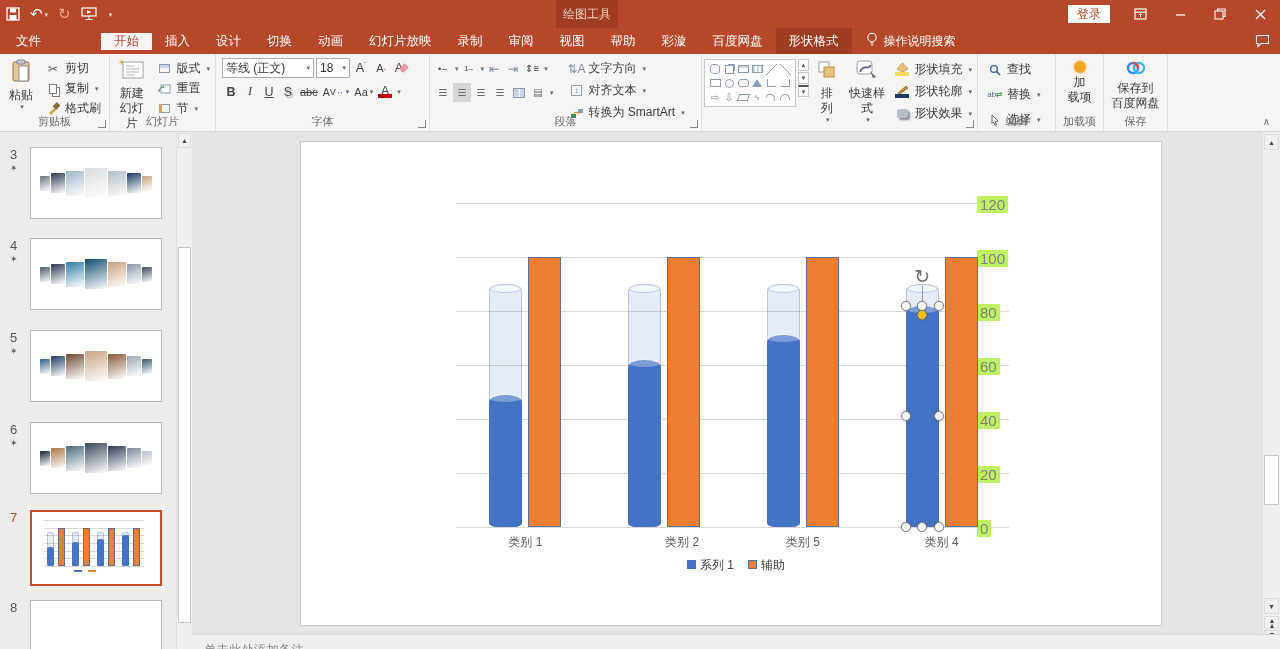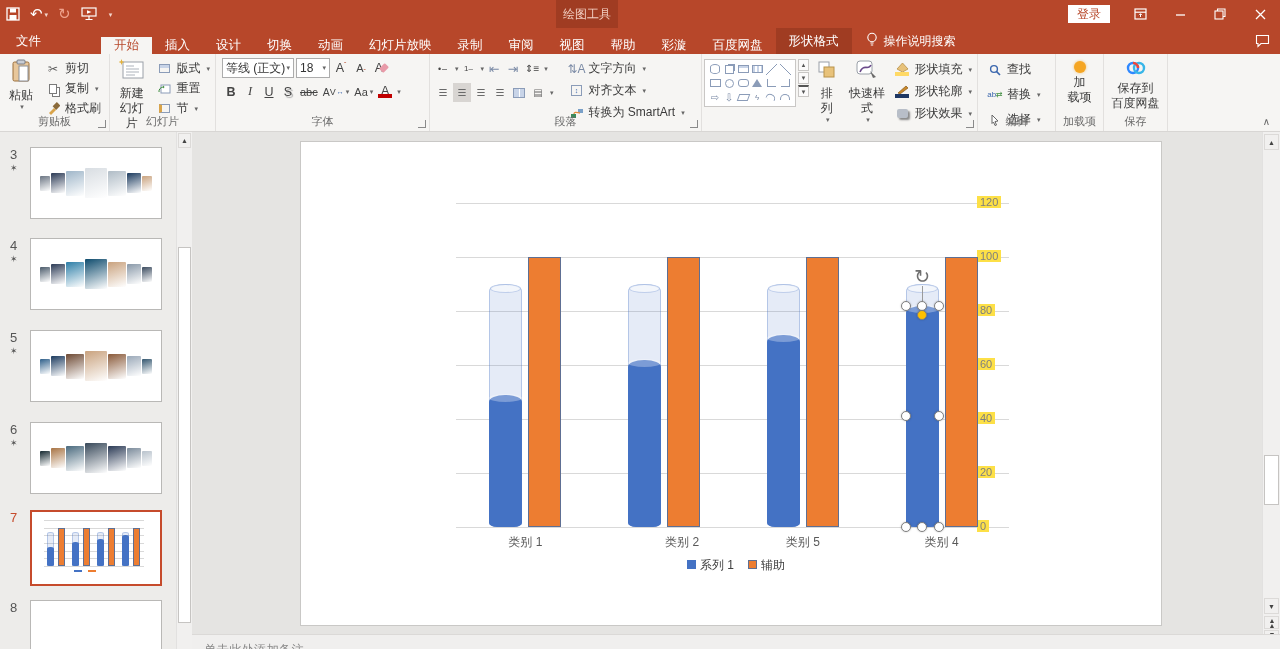--- a/index.html
+++ b/index.html
@@ -75,21 +75,21 @@
 
   
   #canvas{position:absolute;left:192px;top:132px;width:1070px;height:502px;background:#E5E4E2;}
   #slide{position:absolute;left:108px;top:9px;width:862px;height:485px;background:#fff;border:1px solid #C9C8C6;}
   #notesbar{position:absolute;left:192px;top:634px;width:1088px;height:15px;background:#F0EFEE;border-top:1px solid #DBD9D7;overflow:hidden;}
   #notesbar span{position:absolute;left:12px;top:7px;font-size:12.5px;color:#8a8a8a;}
 
   
   #chart-layer{position:absolute;left:155px;top:49px;width:560px;height:390px;}
   .gridline{position:absolute;height:1px;background:#D9D9D9;}
-  .ticklab{position:absolute;font-size:11px;color:#7F7F7F;background:#fde047;padding:0 3px;}
+  .ticklab{position:absolute;font-size:15px;color:#7F7F7F;background:#bef264;padding:0 3px;}
   .catlab{position:absolute;font-size:12px;color:#595959;width:70px;text-align:center;}
   .bar{position:absolute;}
   .cap{position:absolute;left:0;right:0;border-radius:50%;}
   .legend{position:absolute;left:0;right:0;display:flex;justify-content:center;gap:14px;font-size:12px;color:#404040;}
   .legend .sw{display:inline-block;width:9px;height:9px;margin-right:4px;}
   .handle{position:absolute;width:10px;height:10px;border-radius:50%;background:#fff;border:1.5px solid #7F7F7F;transform:translate(-50%,-50%);z-index:30;cursor:pointer;box-shadow:0 0 2px rgba(0,0,0,0.25);}
   .handle.yellow{background:#FFC000;}
   .rot-glyph{position:absolute;transform:translate(-50%,-50%);font-size:19px;color:#6f6f6f;z-index:30;cursor:pointer;}
   .rot-line{position:absolute;width:1px;background:#9a9a9a;z-index:29;}
 </style>
@@ -149,21 +149,21 @@
       <span class="winbtn">
         <svg width="11" height="11" viewBox="0 0 11 11">
             <path d="M1 1 L10 10 M10 1 L1 10" stroke="#fff" stroke-width="1.3"></path>
           </svg>
       </span>
     </div>
   </div>
 
   <div id="tabrow">
     <div class="tab" style="padding:0 16px;">文件</div>
-    <div id="tabs-dyn" style="display:flex;align-items:flex-end;padding-left:44px;">
+    <div id="tabs-dyn" style="display:flex;align-items:center;padding-left:44px;">
         <div class="tab active">开始</div>
         <div class="tab">插入</div>
         <div class="tab">设计</div>
         <div class="tab">切换</div>
         <div class="tab">动画</div>
         <div class="tab">幻灯片放映</div>
         <div class="tab">录制</div>
         <div class="tab">审阅</div>
         <div class="tab">视图</div>
         <div class="tab">帮助</div>
@@ -267,21 +267,21 @@
               <span class="caret">▾</span>
             </div>
         </div>
       </div>
       <div class="glabel">幻灯片</div>
     </div>
 
     <div class="rgroup" style="width:214px">
       <div class="col" style="gap:4px;padding:1px 4px;">
         <div style="display:flex;gap:2px;align-items:center;">
-          <div class="combo" style="width:72px;">
+          <div class="combo" style="width:92px;">
               <span>等线 (正文)</span>
               <span class="caret">▾</span>
             </div>
           <div class="combo" style="width:34px;">
               <span>18</span>
               <span class="caret">▾</span>
             </div>
           <span class="fmtbtn">A<span style="font-size:7px;color:#B7472A;margin-top:-8px;">ˆ</span></span>
           <span class="fmtbtn" style="font-size:11px;">A<span style="font-size:7px;color:#B7472A;margin-bottom:-7px;">ˇ</span></span>
           <span class="fmtbtn">A<span style="width:6px;height:8px;background:#e89aa8;transform:rotate(45deg);margin-left:-2px;border-radius:1px;"></span></span>

